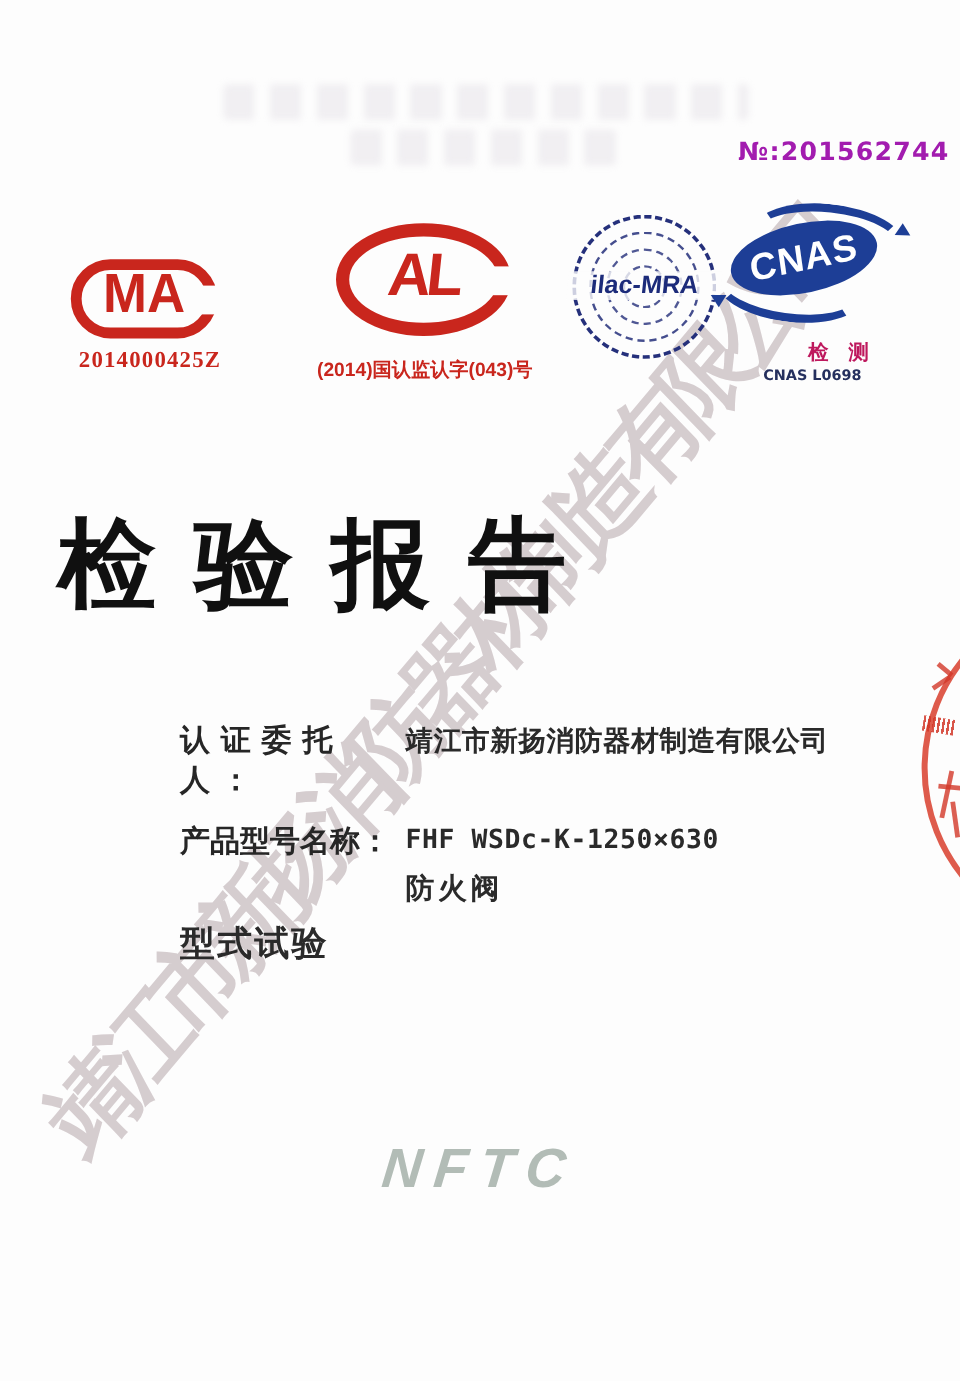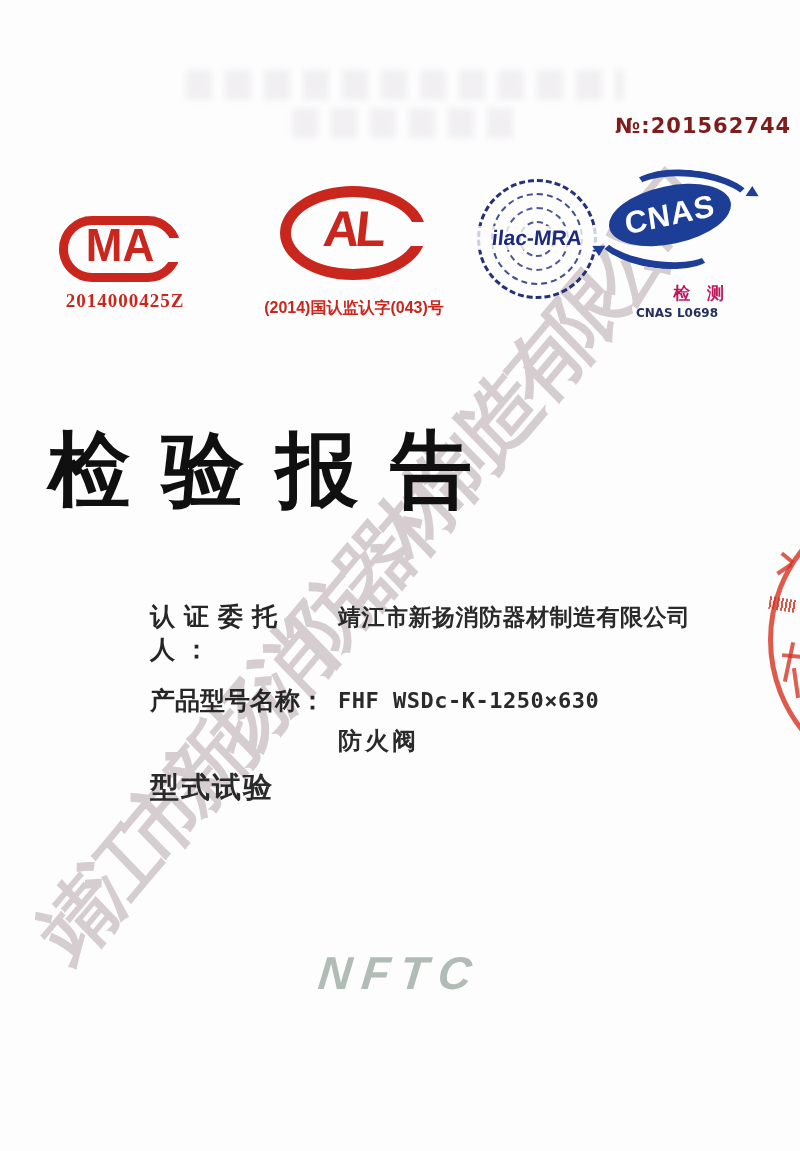--- a/index.html
+++ b/index.html
@@ -20,21 +20,21 @@
     position:absolute; left:-129px; top:520px; width:1000px; height:100px;
     transform:rotate(-50deg) skewX(-6deg); transform-origin:center;
     font-size:78px; line-height:100px; letter-spacing:-12px; white-space:nowrap;
     text-align:center; color:#cfc5c8; opacity:.85; font-weight:600;
     pointer-events:none;
   }
 
   
   .report-no {
     position:absolute; left:615px; top:114px; font-size:21px; font-weight:600;
-    letter-spacing:1px; color:#7f1d1d; font-family:"DejaVu Sans", sans-serif;
+    letter-spacing:1px; color:#a21caf; font-family:"DejaVu Sans", sans-serif;
   }
   .cma { position:absolute; left:59px; top:210px; width:130px; height:100px; }
   .cma-ring { position:absolute; left:0; top:6px; width:122px; height:66px;
     border:9px solid #c9261d; border-radius:36px; }
   .cma-notch { position:absolute; left:108px; top:28px; width:22px; height:24px; background:#fdfdfd; }
   .cma-letters { position:absolute; left:16px; top:10px; width:90px; text-align:center;
     font-size:44px; font-weight:800; color:#c9261d; transform:scaleY(1.05); }
   .cma-cert { position:absolute; left:6px; top:80px; width:120px; text-align:center;
     font-family:Liberation Serif, serif; font-weight:700; font-size:19px;
     letter-spacing:1px; color:#c9261d; }

